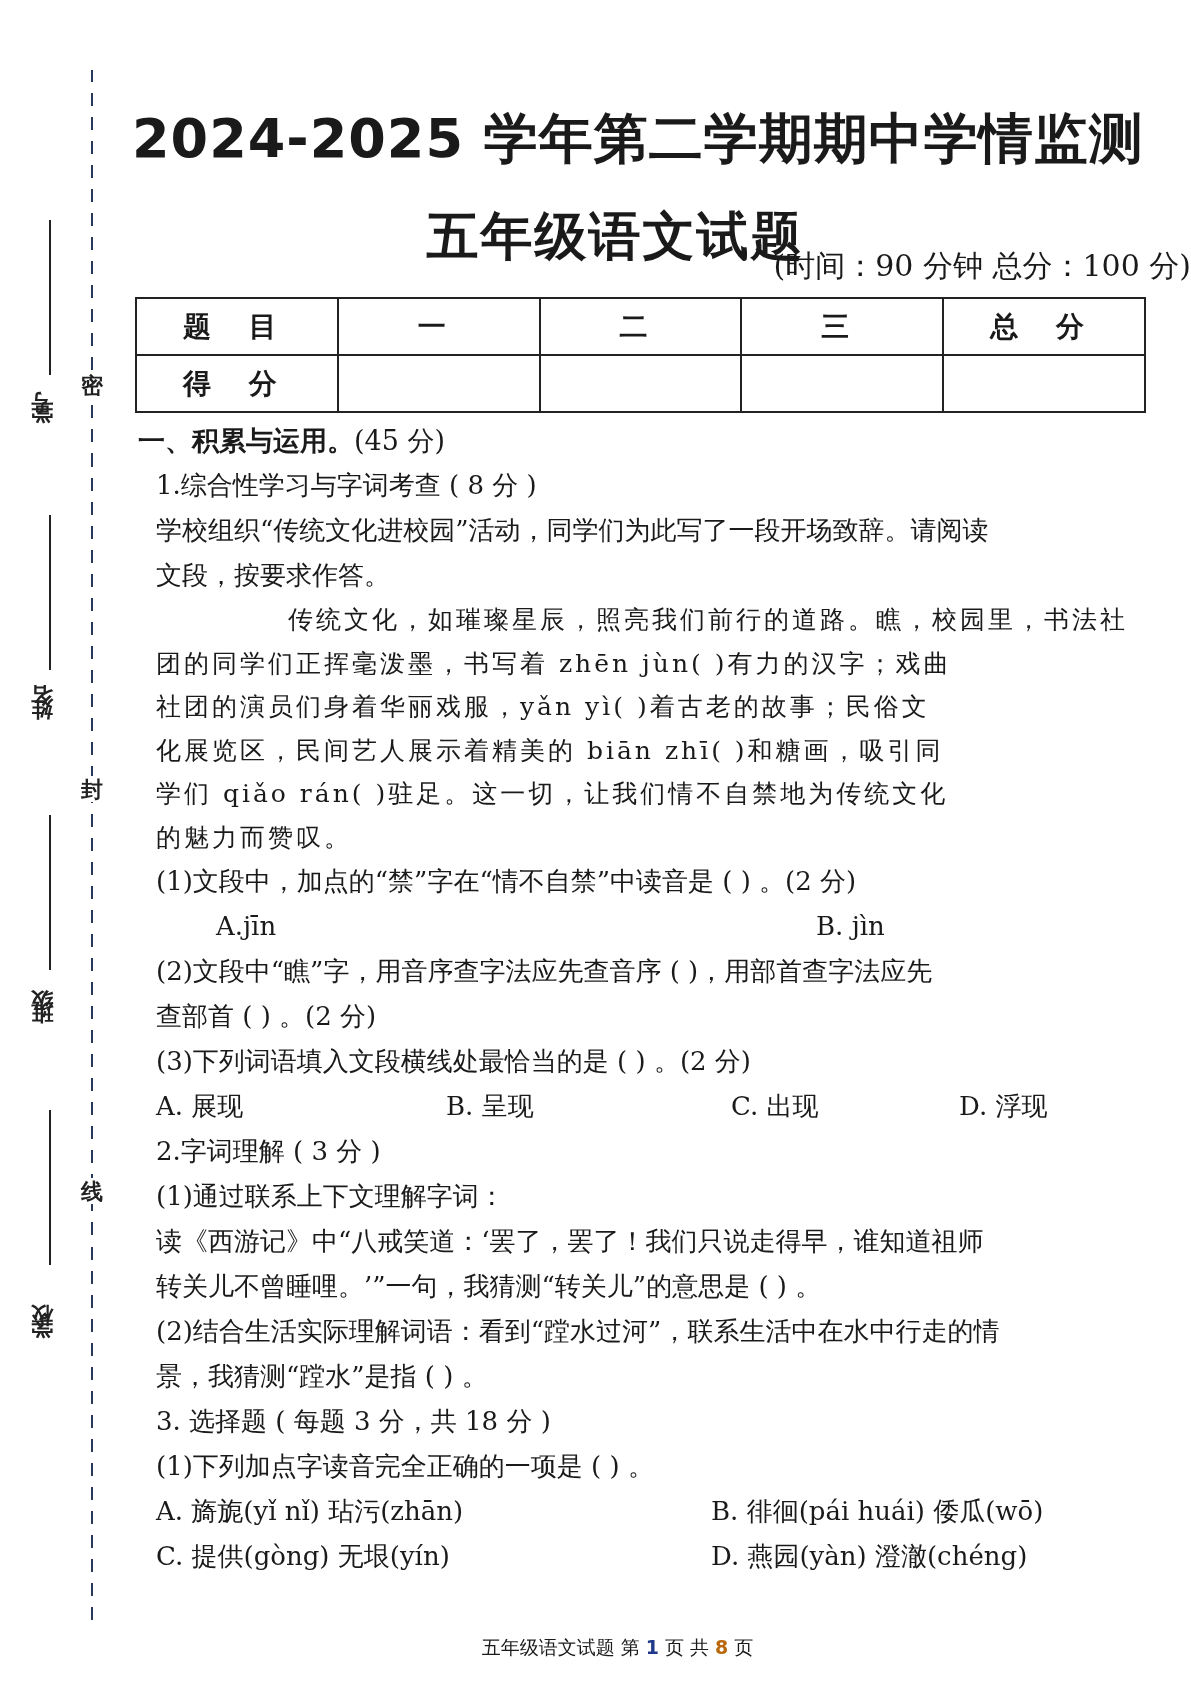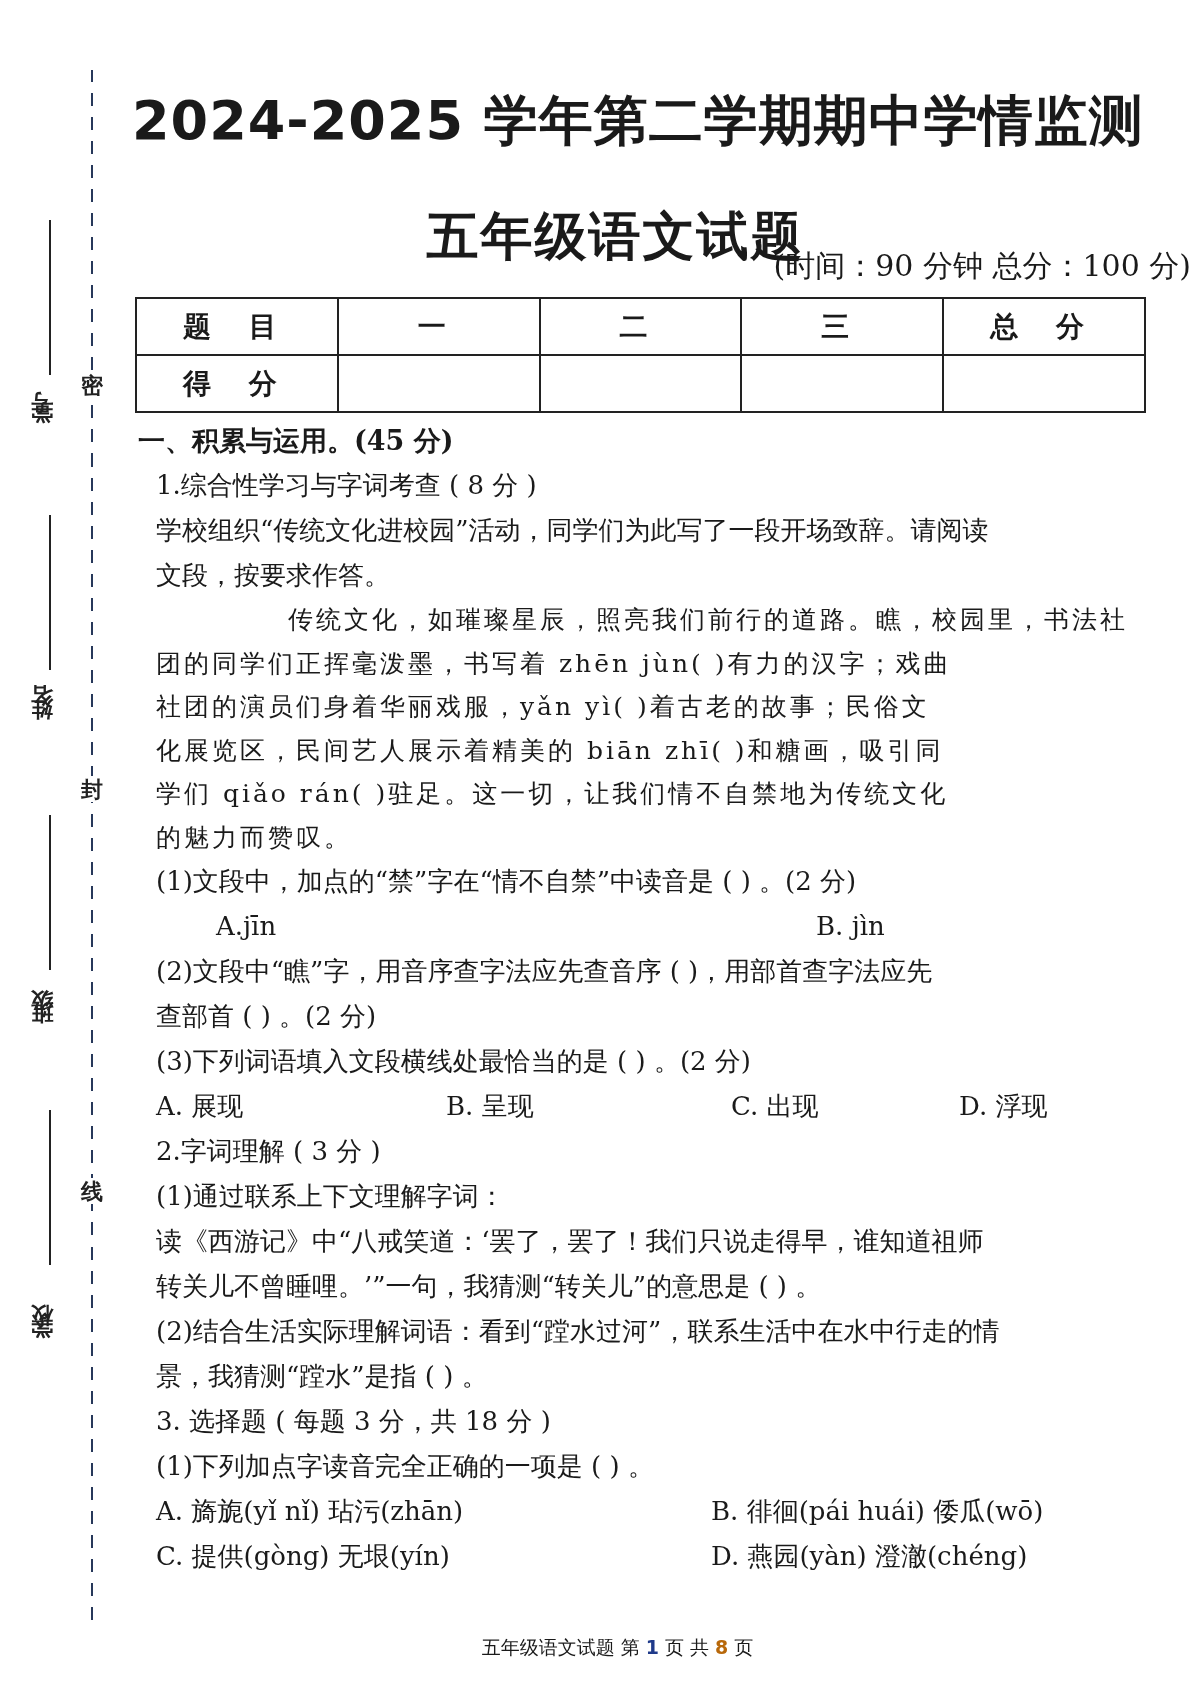--- a/index.html
+++ b/index.html
@@ -21,21 +21,21 @@
   }
   .field-line { position: absolute; left: 49px; width: 0; border-left: 2px solid #222; }
   .field-label {
     position: absolute; left: 26px; width: 30px;
     font-size: 22px; font-weight: bold; color: #222;
     writing-mode: vertical-rl; transform: rotate(180deg);
     letter-spacing: 12px; text-align: center;
   }
   
   .title1 {
-    position: absolute; left: 132px; top: 85px; width: 1000px;
+    position: absolute; left: 132px; top: 103px; width: 1000px;
     font-family: "DejaVu Sans", "Liberation Sans", sans-serif;
     font-size: 54px; font-weight: bold; letter-spacing: 1px; white-space: nowrap;
   }
   .title2 {
     position: absolute; left: 0; width: 1191px; top: 168px; text-align: center;
     padding-left: 40px; box-sizing: border-box;
     font-family: "DejaVu Sans", "Liberation Sans", sans-serif;
     font-size: 52px; font-weight: bold; letter-spacing: 2px; margin-top: 34px;
   }
   .subtitle {
@@ -50,21 +50,21 @@
   table.score td {
     border: 2px solid #222; height: 53px; text-align: center;
     font-family: "DejaVu Sans", "Liberation Sans", sans-serif;
     font-size: 28px; font-weight: bold; letter-spacing: 14px;
   }
   .content {
     position: absolute; left: 138px; top: 418px; width: 990px;
     font-size: 26px; line-height: 45px;
   }
   .section-head { font-family: "DejaVu Sans", "Liberation Sans", sans-serif; font-weight: bold; font-size: 27px; }
-  .section-head .pts { font-family: "DejaVu Serif", serif; font-weight: bold; }
+  .section-head .pts { font-family: "DejaVu Serif", serif; font-weight: normal; }
   .indent { padding-left: 18px; }
   .passage { padding-left: 18px; font-size: 25px; line-height: 43.5px; letter-spacing: 3px; }
   .passage .first { padding-left: 60px; text-align: right; }
   .opts { display: flex; padding-left: 18px; }
   .opt { flex: 0 0 auto; }
   .footer {
     position: absolute; left: 0; width: 1191px; top: 1635px; text-align: center;
     padding-left: 44px; box-sizing: border-box;
     font-family: "DejaVu Sans", "Liberation Sans", sans-serif; font-size: 19px;
   }

